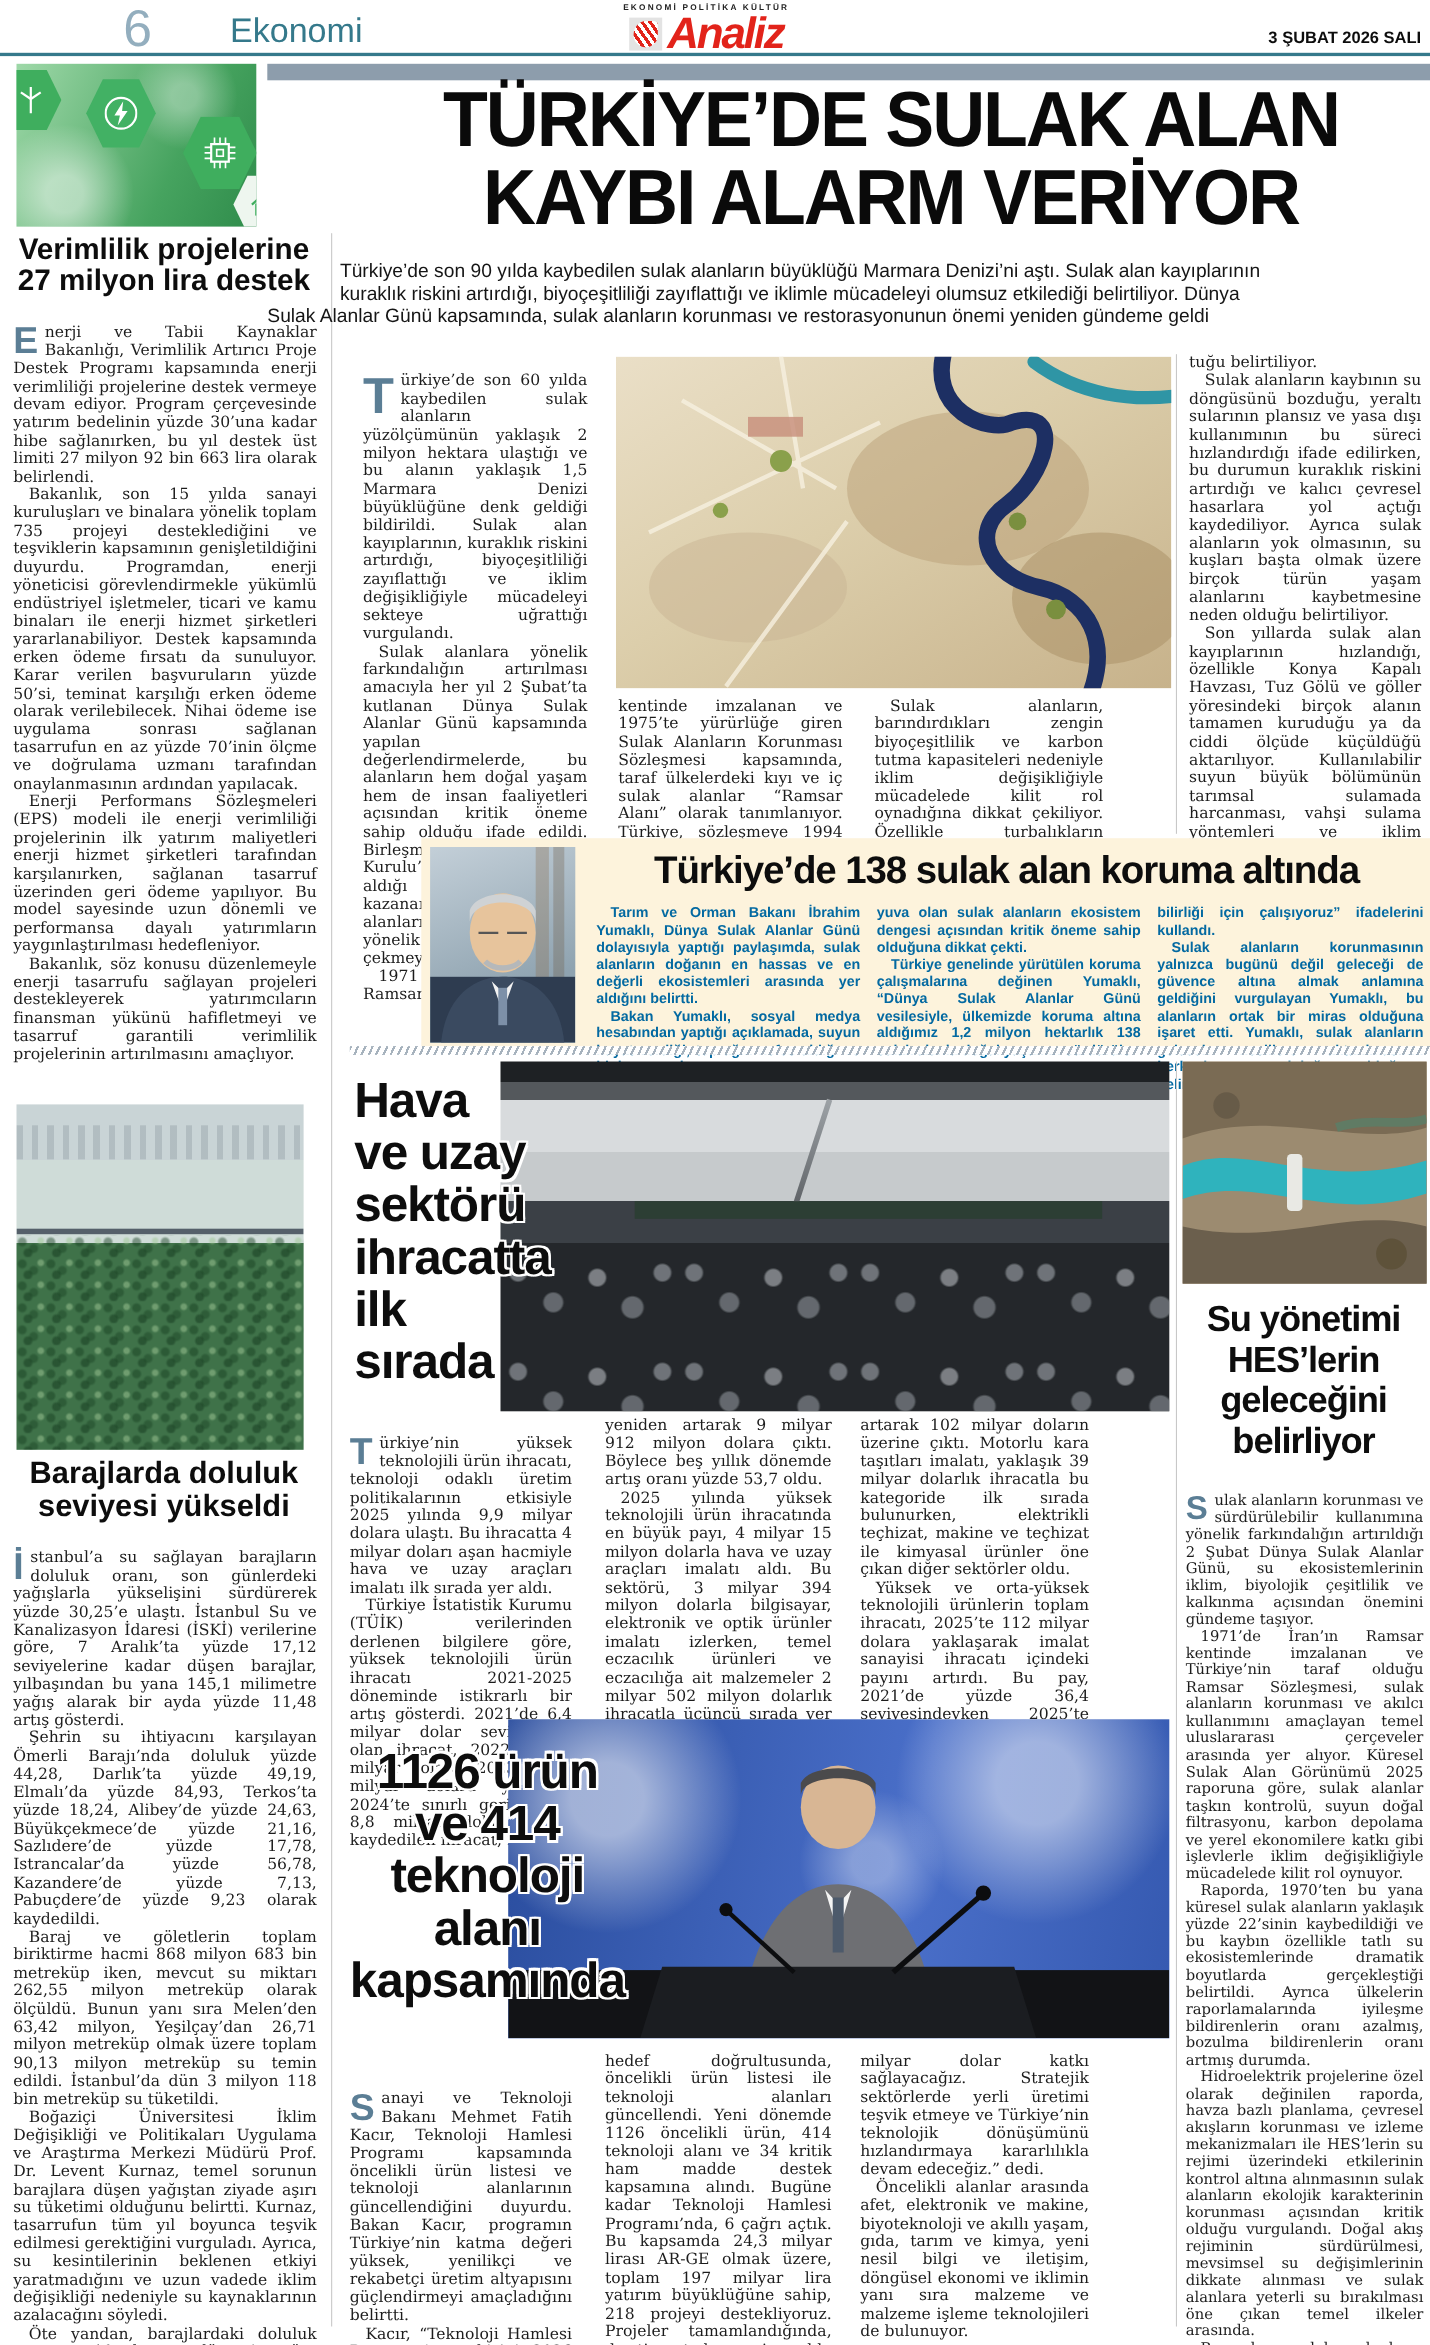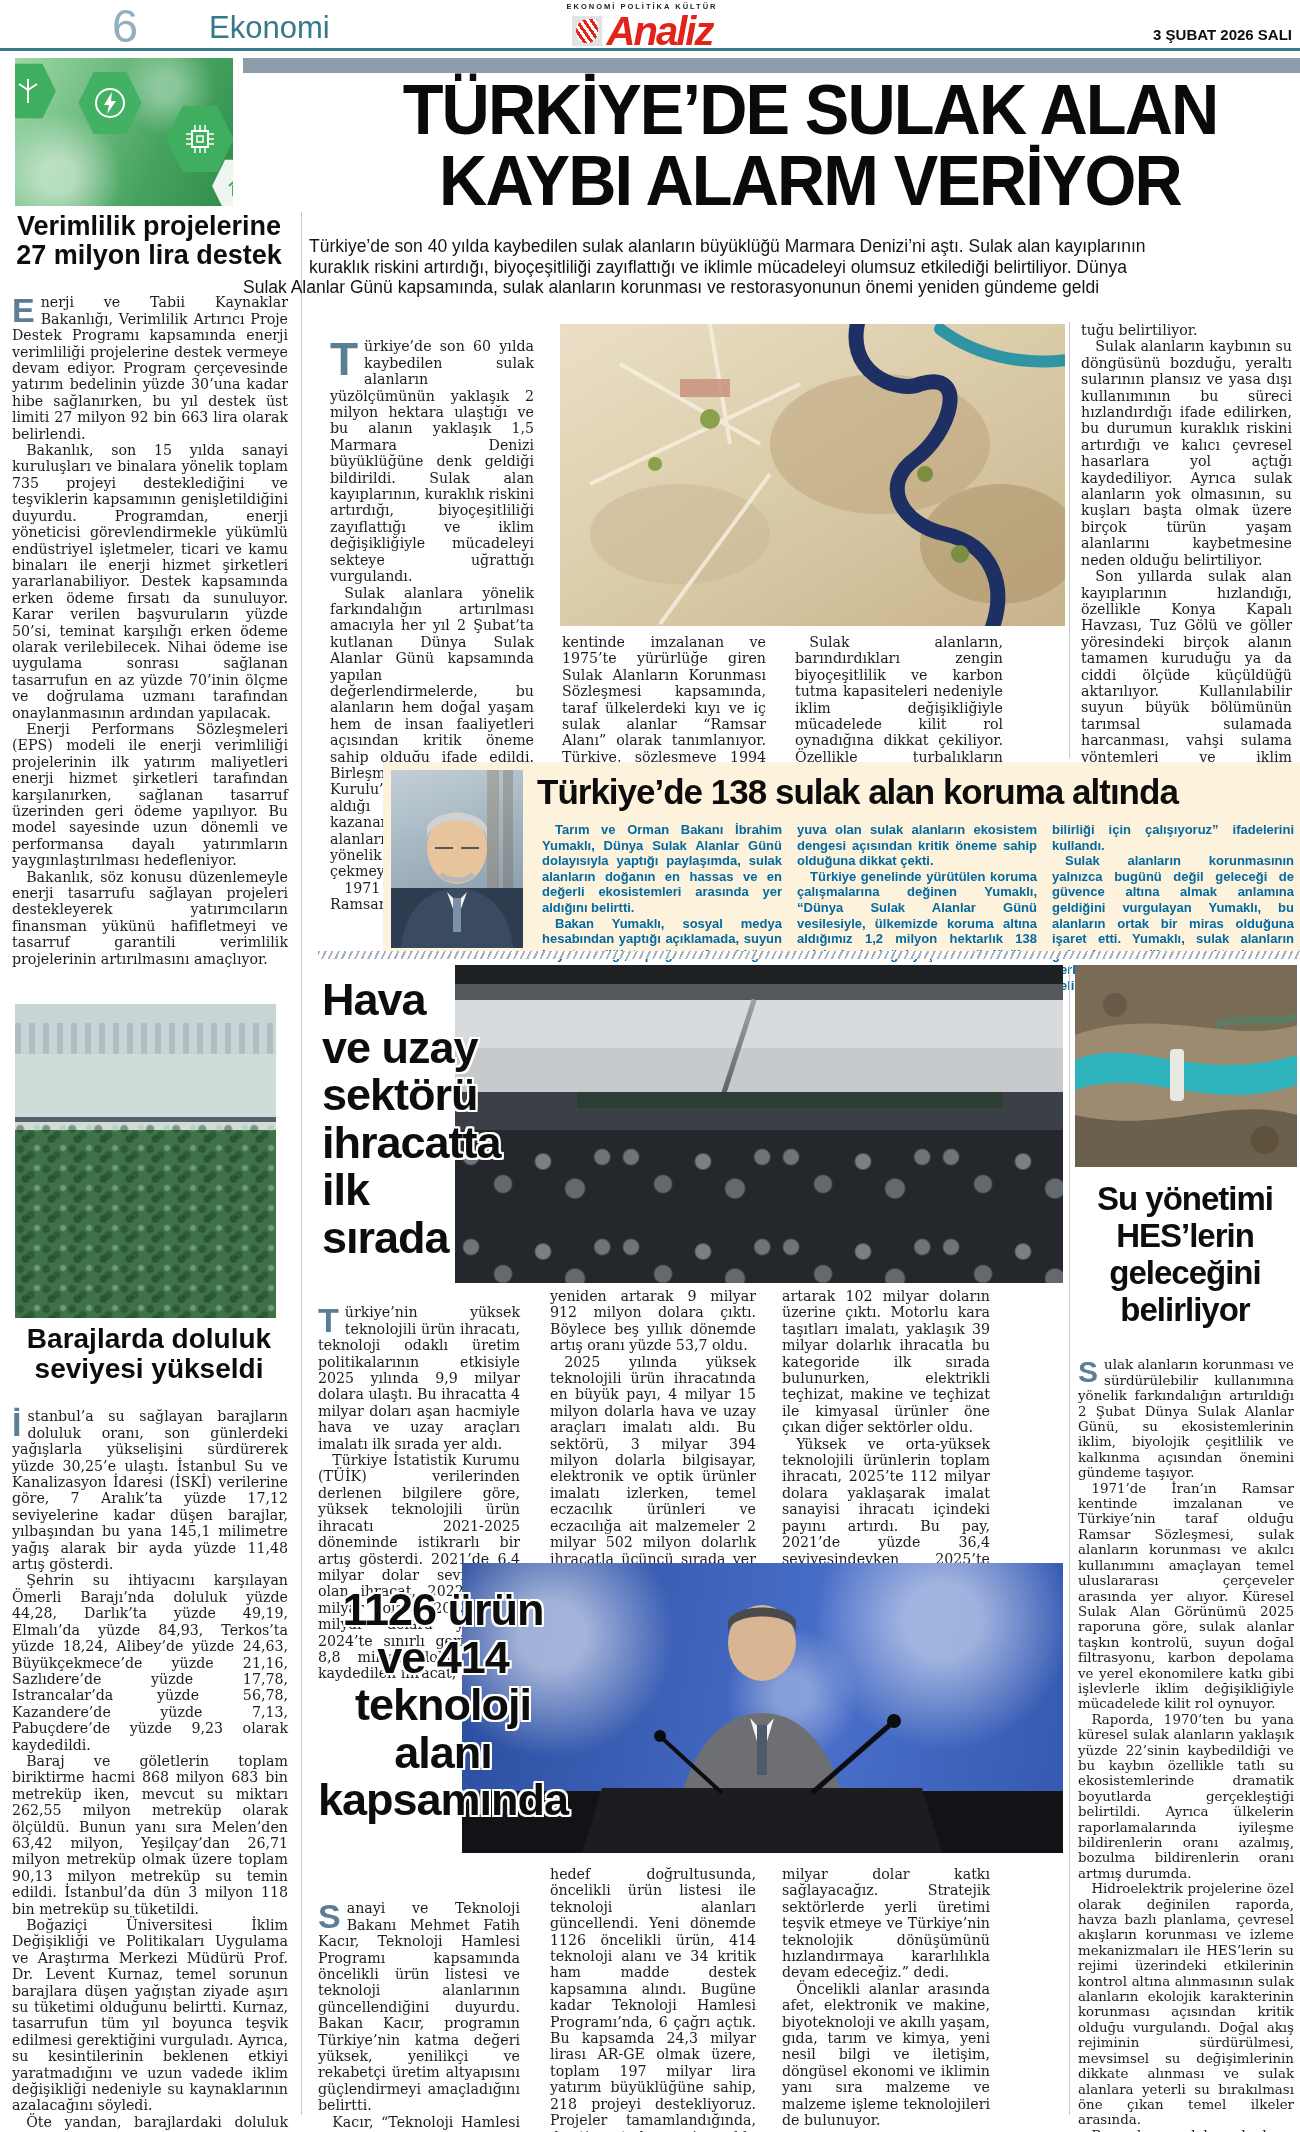--- a/index.html
+++ b/index.html
@@ -22,21 +22,21 @@
   .date-text{font-size:15px;font-weight:bold;color:#0d0d0d;}
 
   
   .main-hl{font-weight:bold;font-size:71px;line-height:71px;letter-spacing:-2px;color:#0a0a0a;
            text-align:center;transform:scaleX(.94);transform-origin:center;white-space:nowrap;}
   .deck{font-size:17.5px;line-height:20.5px;color:#151515;}
   .deck .ind{padding-left:66px;}
   .sb-heading{font-weight:bold;text-align:center;color:#0d0d0d;}
   .big-left-hl{font-weight:bold;font-size:45px;line-height:47.5px;color:#0d0d0d;letter-spacing:-1px;
       text-shadow:-2px -2px 0 #fff,2px -2px 0 #fff,-2px 2px 0 #fff,2px 2px 0 #fff,0 -2px 0 #fff,0 2px 0 #fff,-2px 0 0 #fff,2px 0 0 #fff;}
-  .box-hl{font-weight:bold;font-size:35px;line-height:1;color:#0d0d0d;letter-spacing:-1px;}
+  .box-hl{font-weight:bold;font-size:35px;line-height:1;color:#0d0d0d;text-align:center;letter-spacing:-1px;}
   .water-hl{font-weight:bold;font-size:33px;line-height:37px;color:#0d0d0d;text-align:center;letter-spacing:-1px;}
 
   
   .serif-body{font-family:"DejaVu Serif",serif;font-size:14.2px;line-height:16.4px;
               text-align:justify;white-space:pre-line;color:#1c1c1c;}
   .serif-small{font-family:"DejaVu Serif",serif;font-size:13.4px;line-height:15.4px;
               text-align:justify;white-space:pre-line;color:#1c1c1c;}
   .sans-bold-body{font-size:13px;line-height:15.6px;font-weight:bold;text-align:justify;
               white-space:pre-line;color:#0369a1;}
   .dc{float:left;font-family:"Liberation Sans",sans-serif;font-weight:bold;color:#5b7e95;
@@ -162,21 +162,21 @@
   </div>
 
   <div class="abs v-rule" style="left:301px;top:212px;height:1903px;"></div>
 
   <div class="abs" style="left:320px;top:74px;width:980px;">
     <div class="main-hl">TÜRKİYE’DE SULAK ALAN</div>
     <div class="main-hl">KAYBI ALARM VERİYOR</div>
   </div>
 
   <div class="abs deck" style="left:243px;top:236px;width:1054px;">
-    <div class="ind">Türkiye’de son 40 yılda kaybedilen sulak alanların büyüklüğü Marmara Denizi’ni aştı. Sulak alan kayıplarının</div>
+    <div class="ind">Türkiye’de son 90 yılda kaybedilen sulak alanların büyüklüğü Marmara Denizi’ni aştı. Sulak alan kayıplarının</div>
     <div class="ind">kuraklık riskini artırdığı, biyoçeşitliliği zayıflattığı ve iklimle mücadeleyi olumsuz etkilediği belirtiliyor. Dünya</div>
     <div>Sulak Alanlar Günü kapsamında, sulak alanların korunması ve restorasyonunun önemi yeniden gündeme geldi</div>
   </div>
 
   <div class="abs photo" style="left:560px;top:324px;width:505px;height:302px;">
     <svg width="505" height="302" viewBox="0 0 505 302" preserveAspectRatio="none">
       <defs>
           <linearGradient id="sand" x1="0" y1="0" x2="1" y2="1">
         <stop offset="0" stop-color="#eadfc7"></stop>
             <stop offset=".45" stop-color="#dcceab"></stop>

